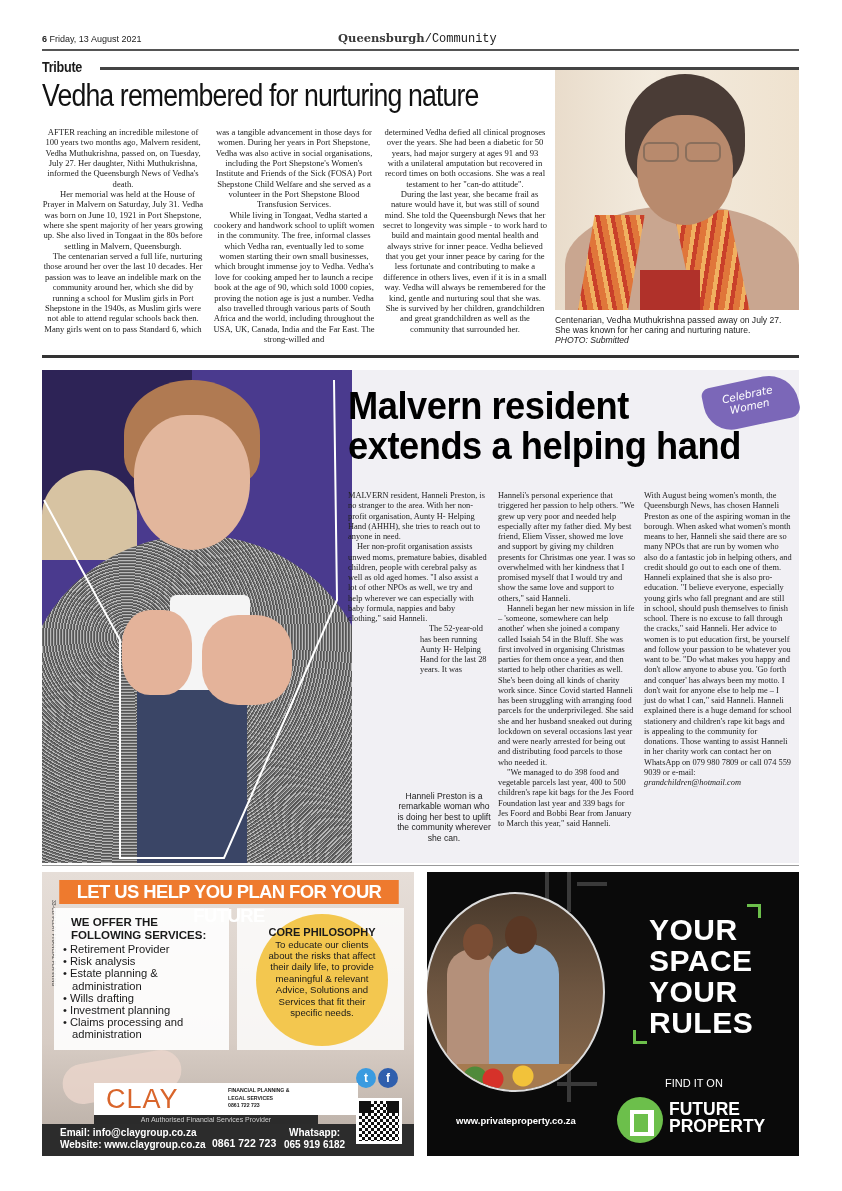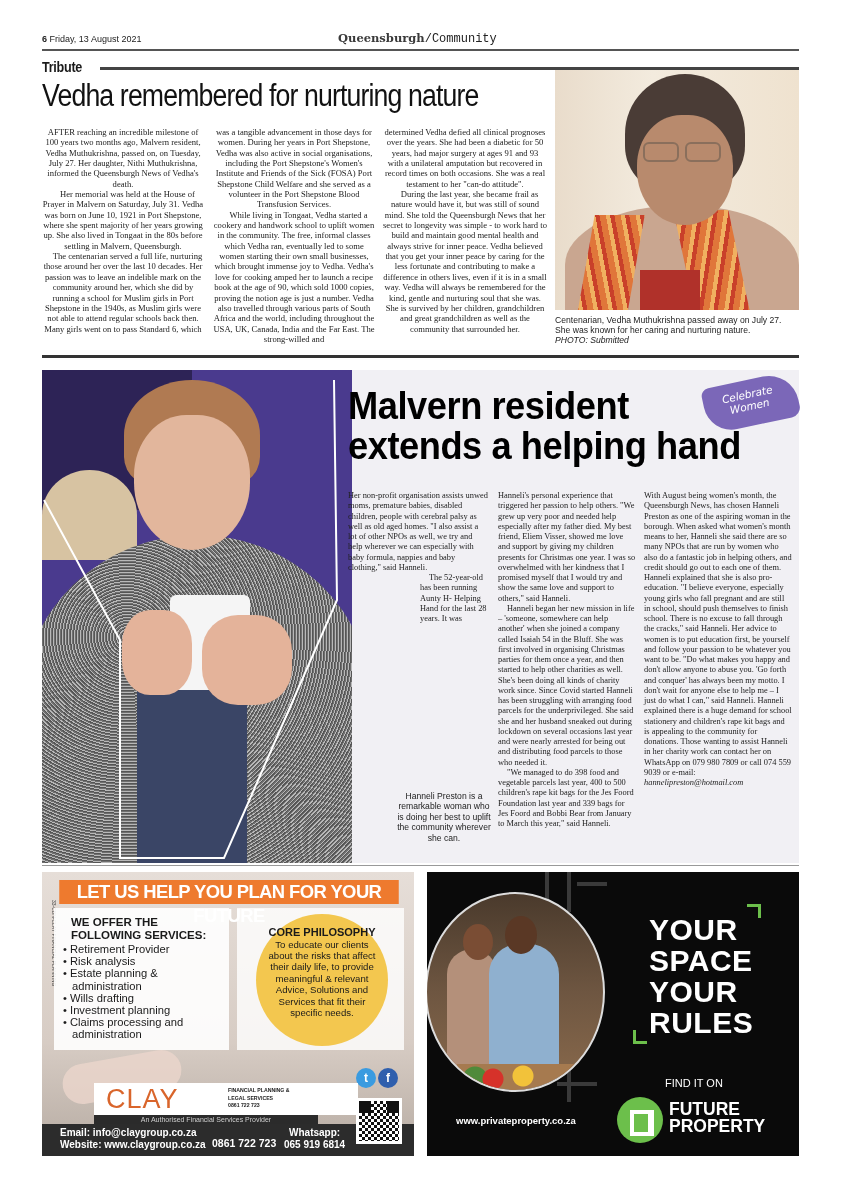--- a/index.html
+++ b/index.html
@@ -189,31 +189,32 @@
 </div>
 <div class="badge">
   <div class="brush"></div>
   <div class="txt">
     <span>Celebrate</span><br>
     <span>Women</span>
   </div>
 </div>
 
 <div class="col2 m1">
+  <p>MALVERN resident, Hanneli Preston, is no stranger to the area. With her non-profit organisation, Aunty H- Helping Hand (AHHH), she tries to reach out to anyone in need.</p>
   <p style="padding-left:0;">Her non-profit organisation assists unwed moms, premature babies, disabled children, people with cerebral palsy as well as old aged homes. "I also assist a lot of other NPOs as well, we try and help wherever we can especially with baby formula, nappies and baby clothing," said Hanneli.</p>
   <p style="padding-left:72px;">The 52-year-old has been running Aunty H- Helping Hand for the last 28 years. It was</p>
 </div>
 <div class="col2 m2">
   <p>Hanneli's personal experience that triggered her passion to help others. "We grew up very poor and needed help especially after my father died. My best friend, Eliem Visser, showed me love and support by giving my children presents for Christmas one year. I was so overwhelmed with her kindness that I promised myself that I would try and show the same love and support to others," said Hanneli.</p>
   <p>Hanneli began her new mission in life – 'someone, somewhere can help another' when she joined a company called Isaiah 54 in the Bluff. She was first involved in organising Christmas parties for them once a year, and then started to help other charities as well. She's been doing all kinds of charity work since. Since Covid started Hanneli has been struggling with arranging food parcels for the underprivileged. She said she and her husband sneaked out during lockdown on several occasions last year and were nearly arrested for being out and distributing food parcels to those who needed it.</p>
   <p>"We managed to do 398 food and vegetable parcels last year, 400 to 500 children's rape kit bags for the Jes Foord Foundation last year and 339 bags for Jes Foord and Bobbi Bear from January to March this year," said Hanneli.</p>
 </div>
 <div class="col2 m3">
   <p>With August being women's month, the Queensburgh News, has chosen Hanneli Preston as one of the aspiring woman in the borough. When asked what women's month means to her, Hanneli she said there are so many NPOs that are run by women who also do a fantastic job in helping others, and credit should go out to each one of them. Hanneli explained that she is also pro-education. "I believe everyone, especially young girls who fall pregnant and are still in school, should push themselves to finish school. There is no excuse to fall through the cracks," said Hanneli. Her advice to women is to put education first, be yourself and follow your passion to be whatever you want to be. "Do what makes you happy and don't allow anyone to abuse you. 'Go forth and conquer' has always been my motto. I don't wait for anyone else to help me – I just do what I can," said Hanneli. Hanneli explained there is a huge demand for school stationery and children's rape kit bags and is appealing to the community for donations. Those wanting to assist Hanneli in her charity work can contact her on WhatsApp on 079 980 7809 or call 074 559 9039 or e-mail:</p>
-  <p style="text-indent:0;font-style:italic;">hannelipreston@hotmail.com</p>
+  <p style="text-indent:0;font-style:italic;">grandchildren@hotmail.com</p>
 </div>
 <div class="cap2">Hanneli Preston is a remarkable woman who is doing her best to uplift the community wherever she can.</div>
 
 <div class="rule-low"></div>
 
 <div class="ad1">
   <div class="hand"></div>
   <div class="orange-bar">LET US HELP YOU PLAN FOR YOUR FUTURE</div>
   <div class="sidecode">33-CBN-CLAY FINANCIAL PLANNING</div>
   <div class="panel-l">
@@ -244,21 +245,21 @@
   </div>
   <div class="fsp">An Authorised Financial Services Provider</div>
   <div class="contact-bar"></div>
   <div class="email">
     <span>Email: info@claygroup.co.za</span><br>
     <span>Website: www.claygroup.co.za</span>
   </div>
   <div class="phone">0861 722 723</div>
   <div class="whatsapp">
     <span>Whatsapp:</span><br>
-    <span>065 919 6814</span>
+    <span>065 919 6182</span>
   </div>
   <div class="qr">
       <div></div>
     </div>
 </div>
 
 <div class="ad2">
   <div class="deco" style="left:118px;top:0;width:4px;height:40px;"></div>
   <div class="deco" style="left:140px;top:0;width:4px;height:40px;"></div>
   <div class="deco" style="left:150px;top:10px;width:30px;height:4px;"></div>

